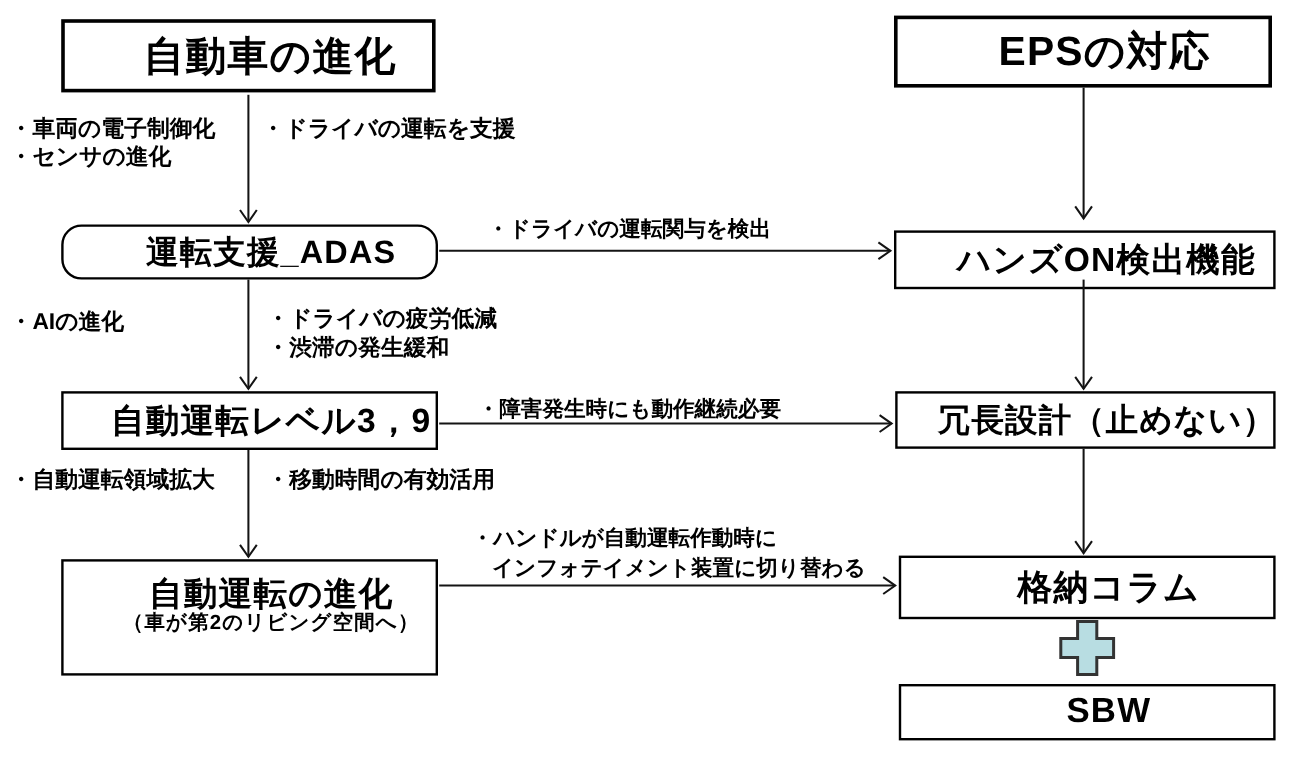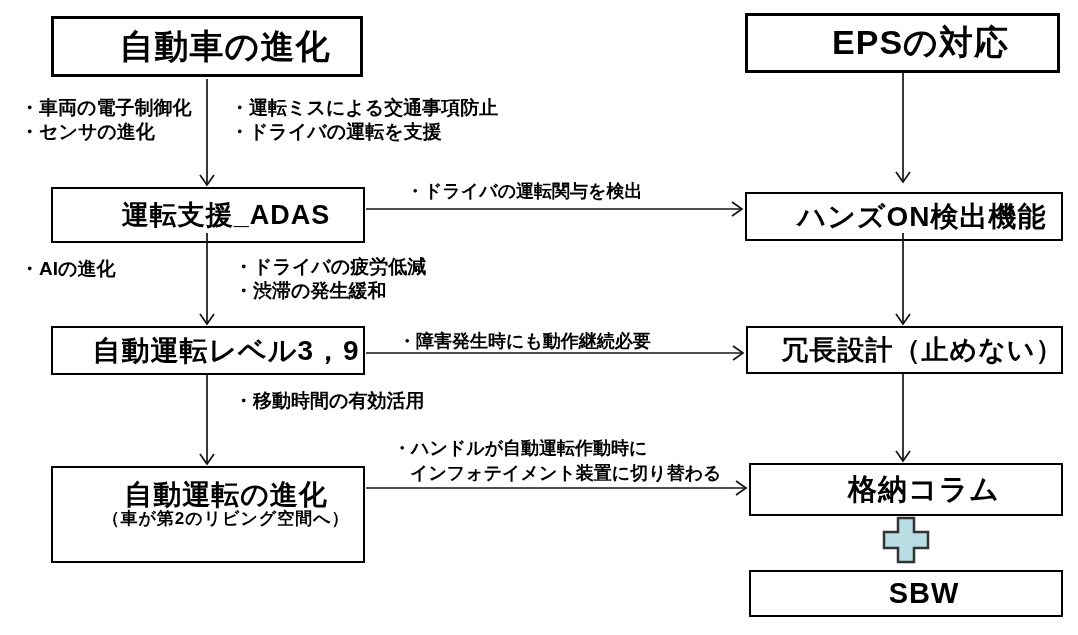--- a/index.html
+++ b/index.html
@@ -27,40 +27,39 @@
     justify-content: center;
     text-align: center;
     white-space: nowrap;
     letter-spacing: 1px;
     padding-left: 36px;
   }
   .box.thick { border-width: 3px; }
 
   #box-car-evolution { left: 51px;  top: 16px;  width: 312px; height: 61px; font-size: 34px; }
   #box-eps           { left: 745px; top: 13px;  width: 315px; height: 60px; font-size: 34px; }
-  #box-adas          { left: 51px;  top: 187px; width: 314px; height: 56px; font-size: 27px; }
+  #box-adas          { left: 51px;  top: 187px; width: 314px; height: 46px; font-size: 27px; border-radius: 17px; }
   #box-hands-on      { left: 745px; top: 192px; width: 318px; height: 49px; font-size: 28px; }
   #box-level34       { left: 51px;  top: 326px; width: 314px; height: 49px; font-size: 28px; }
   #box-redundant     { left: 746px; top: 326px; width: 317px; height: 48px; font-size: 27px; }
   #box-ad-evolution  {
     left: 51px; top: 466px; width: 314px; height: 97px;
     flex-direction: column; justify-content: flex-start;
     padding-top: 13px; gap: 1px;
   }
   #box-ad-evolution .node-title { font-size: 28px; line-height: 28px; }
   #box-ad-evolution .node-sub   { font-size: 17px; line-height: 17px; }
   #box-storage       { left: 749px; top: 463px; width: 314px; height: 53px; font-size: 29px; }
   #box-sbw           { left: 749px; top: 570px; width: 314px; height: 47px; font-size: 29px; }
 
   .annot {
     position: absolute;
     font-size: 19px;
     line-height: 24px;
     white-space: nowrap;
-    margin-left: 12px;
   }
   #annot-r1-left  { left: 8px;   top: 96px;  }
   #annot-r1-right { left: 218px; top: 96px;  }
   #annot-r2-left  { left: 8px;   top: 257px; }
   #annot-r2-right { left: 222px; top: 255px; }
   #annot-r3-left  { left: 8px;   top: 389px; }
   #annot-r3-right { left: 222px; top: 389px; }
 
   .arrow-label {
     position: absolute;
@@ -107,29 +106,31 @@
 
   <div class="box" id="box-storage">格納コラム</div>
 
   <div class="box" id="box-sbw">SBW</div>
 
   <div class="annot" id="annot-r1-left">
     <div>・車両の電子制御化</div>
     <div>・センサの進化</div>
   </div>
   <div class="annot" id="annot-r1-right">
-    <div>・運転ミスによる交通事項防止</div>
     <div>・ドライバの運転を支援</div>
   </div>
   <div class="annot" id="annot-r2-left">
     <div>・AIの進化</div>
   </div>
   <div class="annot" id="annot-r2-right">
     <div>・ドライバの疲労低減</div>
     <div>・渋滞の発生緩和</div>
+  </div>
+  <div class="annot" id="annot-r3-left">
+    <div>・自動運転領域拡大</div>
   </div>
   <div class="annot" id="annot-r3-right">
     <div>・移動時間の有効活用</div>
   </div>
 
   <div class="arrow-label" id="label-adas-handson">
     <div>・ドライバの運転関与を検出</div>
   </div>
   <div class="arrow-label" id="label-level34-redund">
     <div>・障害発生時にも動作継続必要</div>

